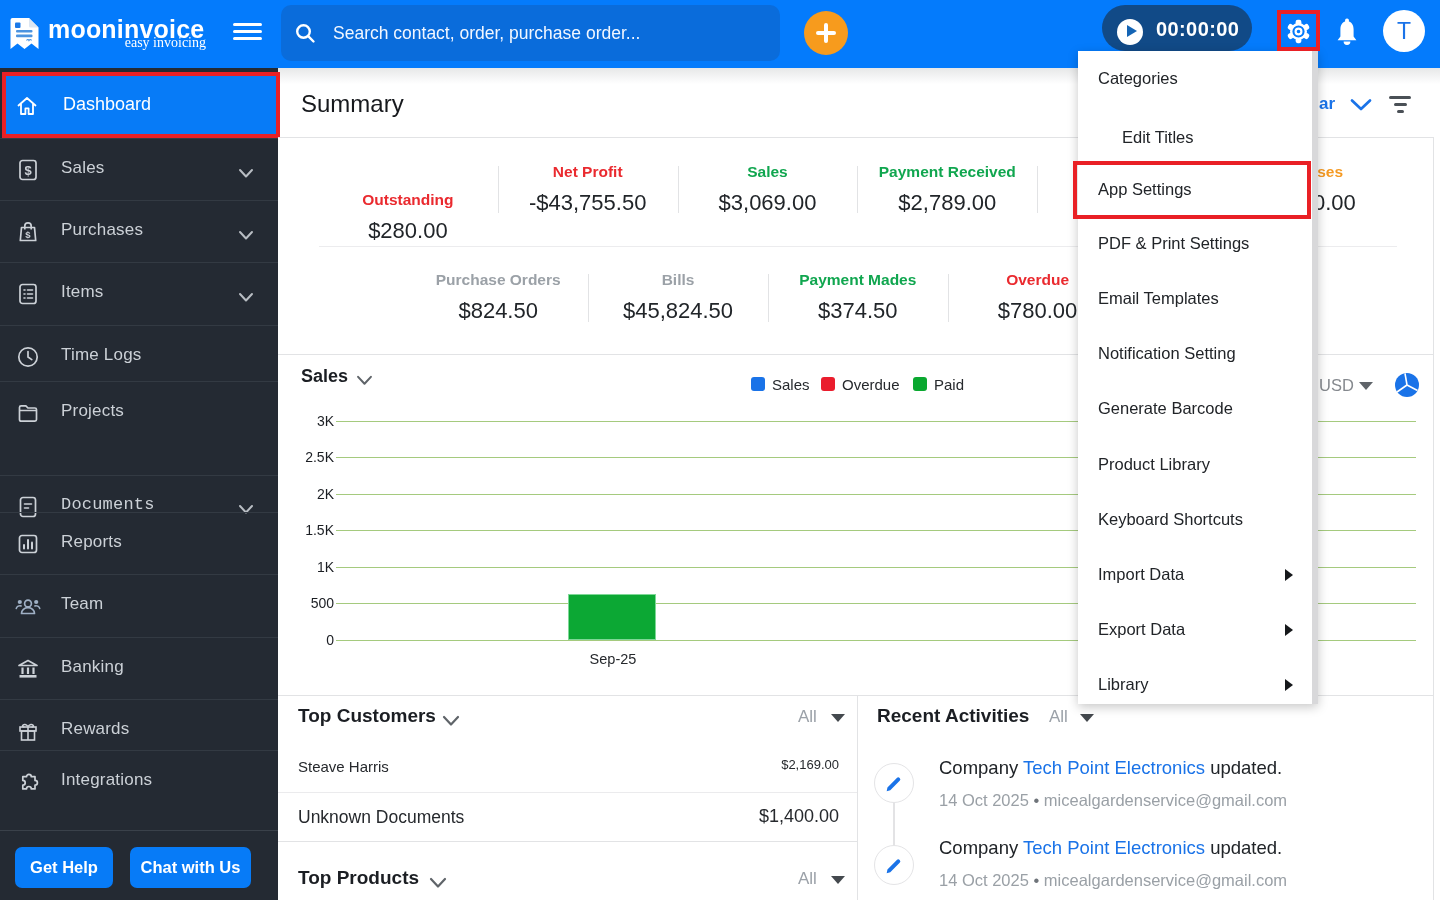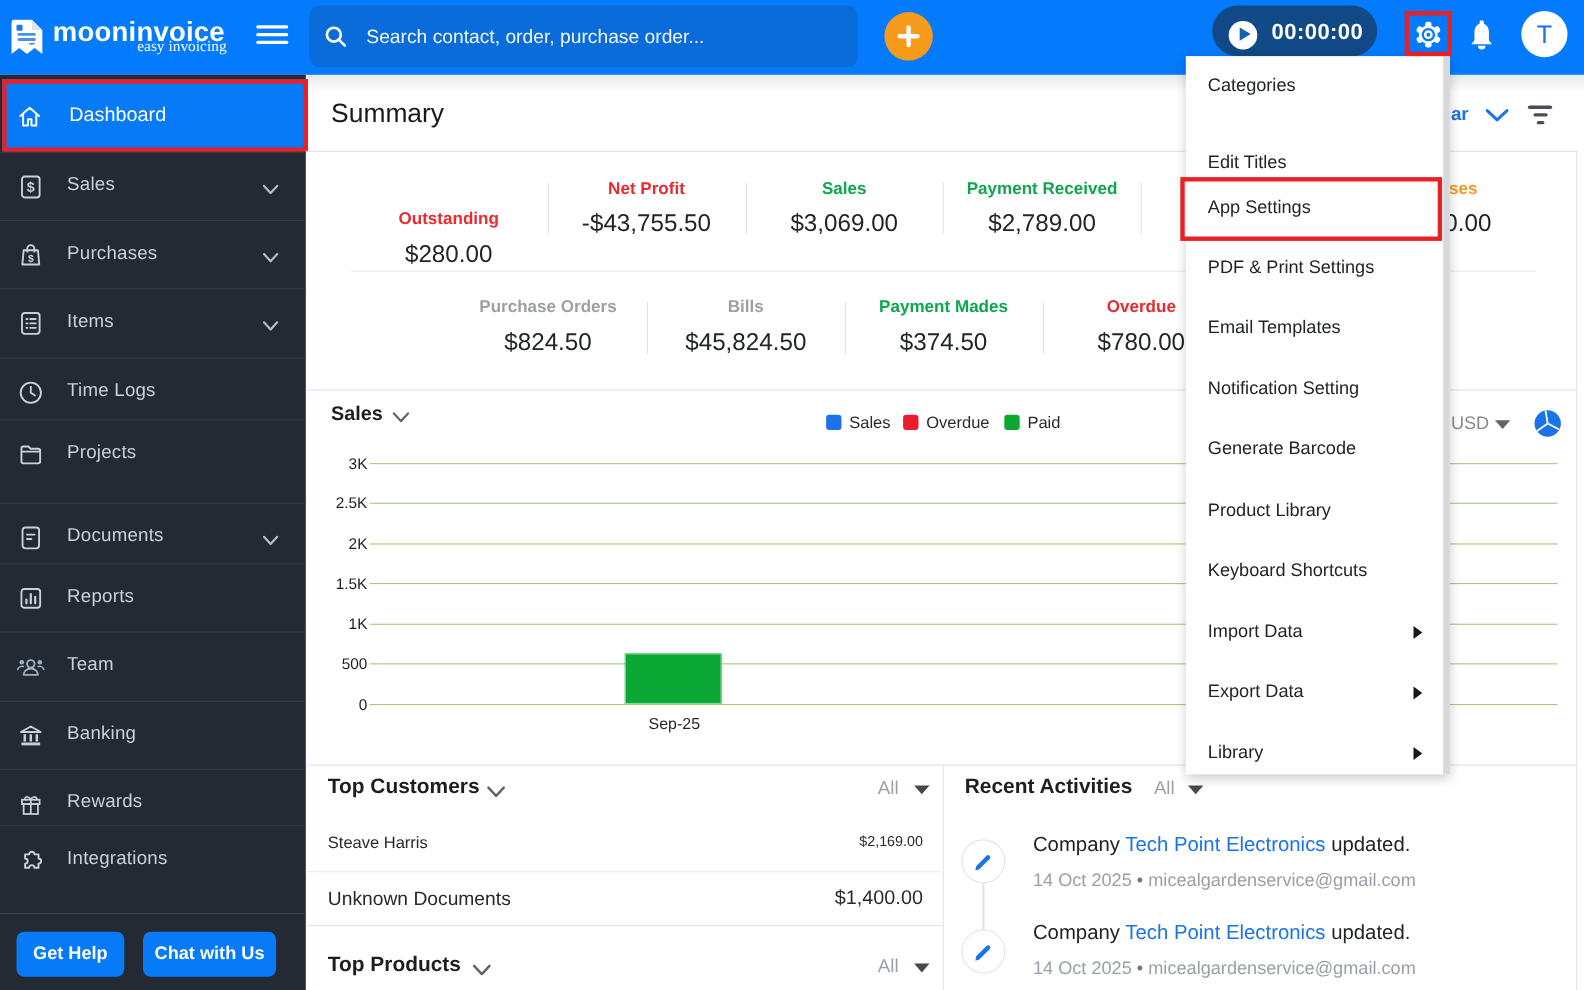--- a/index.html
+++ b/index.html
@@ -138,21 +138,21 @@
       </svg></div>
   <div class="sbtxt">Time Logs</div>
 </div>
 <div class="sbrow" style="top:381px;">
   <div class="sbicon"><svg width="24" height="24" viewBox="0 0 24 24">
         <path d="M3.5 8.5 v-2 q0-1.6 1.6-1.6 h4.8 l2 2.1 h7 q1.6 0 1.6 1.6 v10 q0 1.6-1.6 1.6 h-13.8 q-1.6 0-1.6-1.6 z" stroke="#ccd1d7" stroke-width="1.7" fill="none" stroke-linejoin="round"></path>
         <path d="M3.5 9.5 h17" stroke="#ccd1d7" stroke-width="1.5"></path>
       </svg></div>
   <div class="sbtxt">Projects</div>
 </div>
-<div class="sbrow" style="top:457px;">
+<div class="sbrow" style="top:475px;font-family:Liberation Mono, monospace;">
   <div class="sbicon"><svg width="24" height="24" viewBox="0 0 24 24">
         <rect x="4.5" y="2.5" width="15" height="19" rx="2.5" stroke="#ccd1d7" stroke-width="1.7" fill="none"></rect>
         <g stroke="#ccd1d7" stroke-width="1.6" stroke-linecap="round">
           <line x1="8.5" y1="9" x2="15.5" y2="9"></line>
           <line x1="8.5" y1="13" x2="12.5" y2="13"></line>
         </g>
       </svg></div>
   <div class="sbtxt">Documents</div>
   <div class="chev"><svg width="16" height="11" viewBox="0 0 16 11">
         <path d="M2 2 L8 8.5 L14 2" stroke="#b8bdc3" stroke-width="2" fill="none" stroke-linecap="round" stroke-linejoin="round"></path>
@@ -360,21 +360,21 @@
 
 <div class="abs" style="left:874px;top:845px;width:40px;height:40px;border-radius:50%;background:#fff;border:1px solid #e4e4e6;"></div>
 <div class="abs" style="left:885px;top:856px;"><svg width="19" height="19" viewBox="0 0 18 18">
       <path d="M2.3 12.7 L11.2 3.8 a1.9 1.9 0 0 1 2.7 0 a1.9 1.9 0 0 1 0 2.7 L5 15.4 L1.6 16.4 z" fill="#1a73e8"></path>
     </svg></div>
 <div class="abs" style="left:939px;top:837px;font-size:18.5px;color:#202428;">Company <span style="color:#1a73e8;">Tech Point Electronics</span> updated.</div>
 <div class="abs" style="left:939px;top:871px;font-size:16.5px;color:#9aa0a6;">14 Oct 2025 <span style="color:#6f747a;">•</span> micealgardenservice@gmail.com</div>
 
 <div class="abs" style="left:1078px;top:51px;width:240px;height:653px;background:#fff;box-shadow:0 3px 10px rgba(0,0,0,0.22);"></div>
 <div class="mi" style="top:69px;">Categories</div>
-<div class="mi" style="top:139px;">Edit Titles</div>
+<div class="mi" style="top:128px;margin-left:24px;">Edit Titles</div>
 <div class="mi" style="top:180px;">App Settings</div>
 <div class="mi" style="top:234px;">PDF &amp; Print Settings</div>
 <div class="mi" style="top:289px;">Email Templates</div>
 <div class="mi" style="top:344px;">Notification Setting</div>
 <div class="mi" style="top:399px;">Generate Barcode</div>
 <div class="mi" style="top:455px;">Product Library</div>
 <div class="mi" style="top:510px;">Keyboard Shortcuts</div>
 <div class="mi" style="top:565px;">Import Data</div>
 <div class="mi" style="top:620px;">Export Data</div>
 <div class="mi" style="top:675px;">Library</div>

